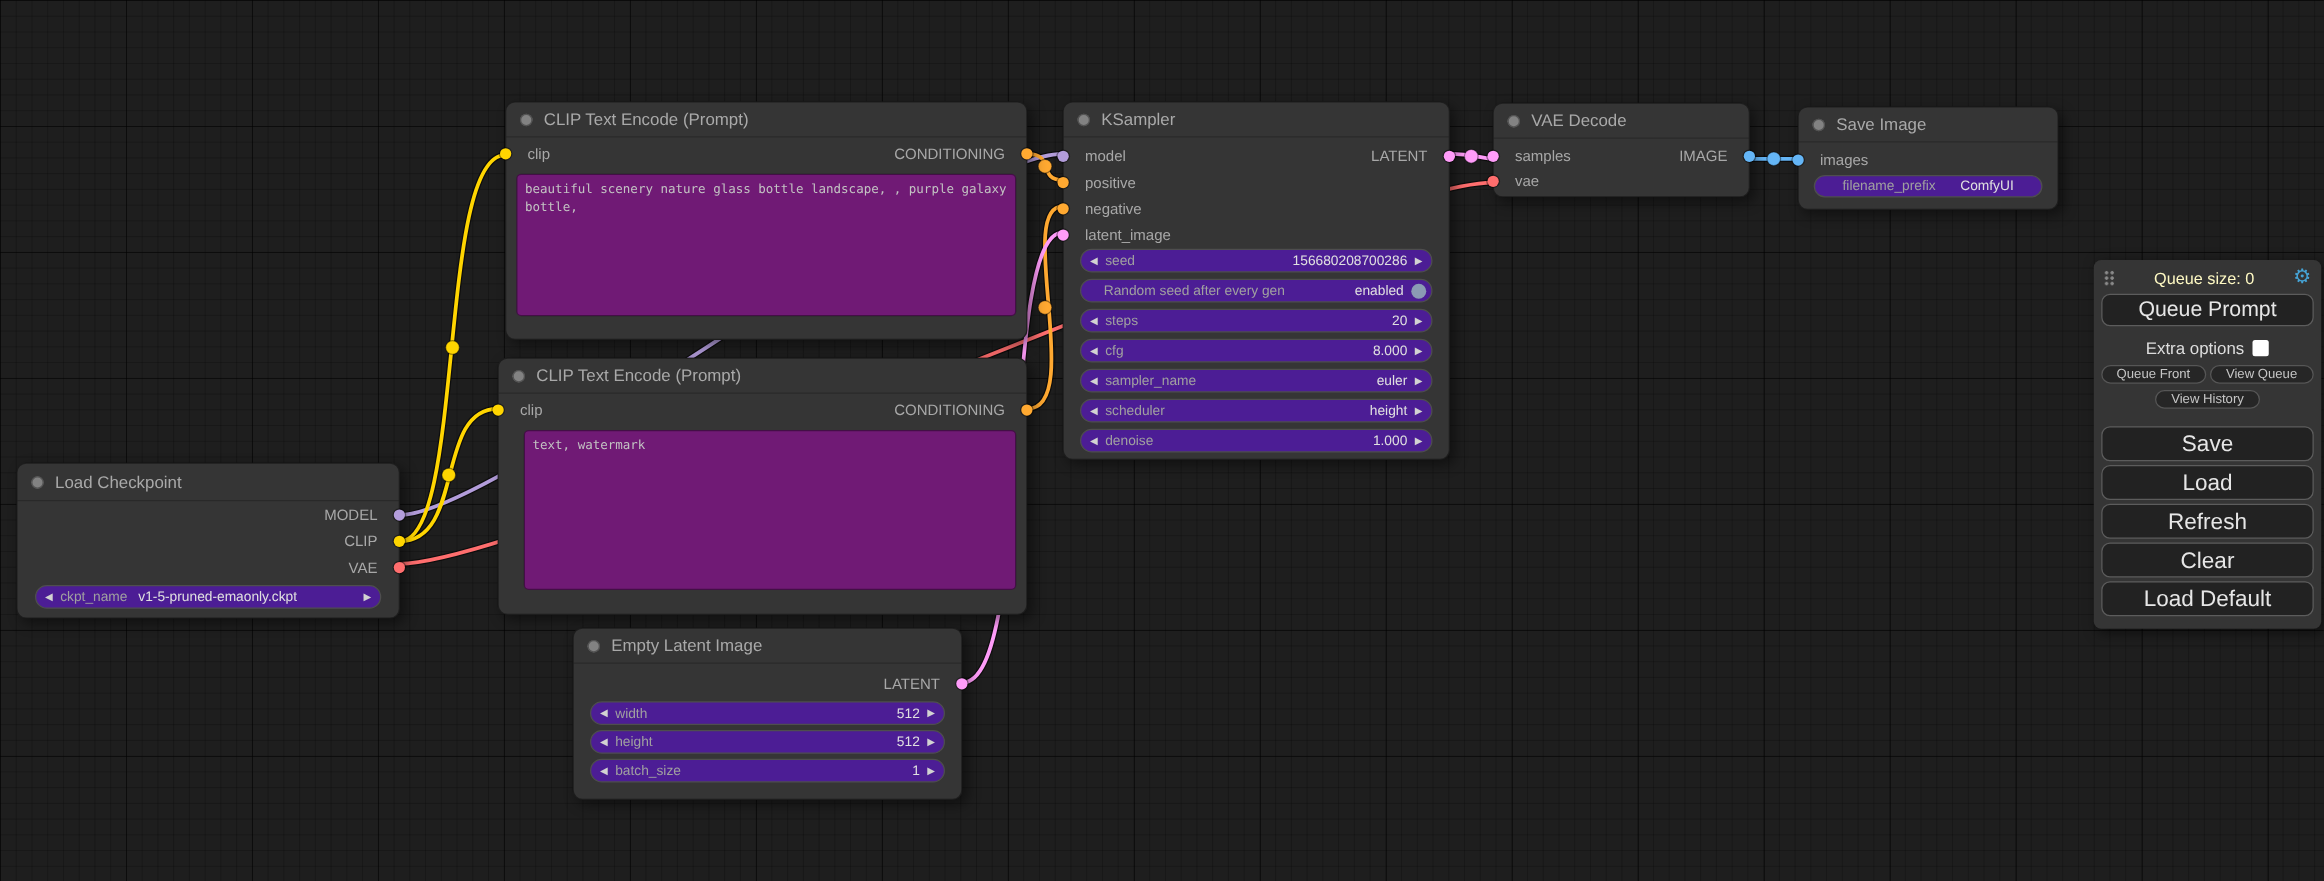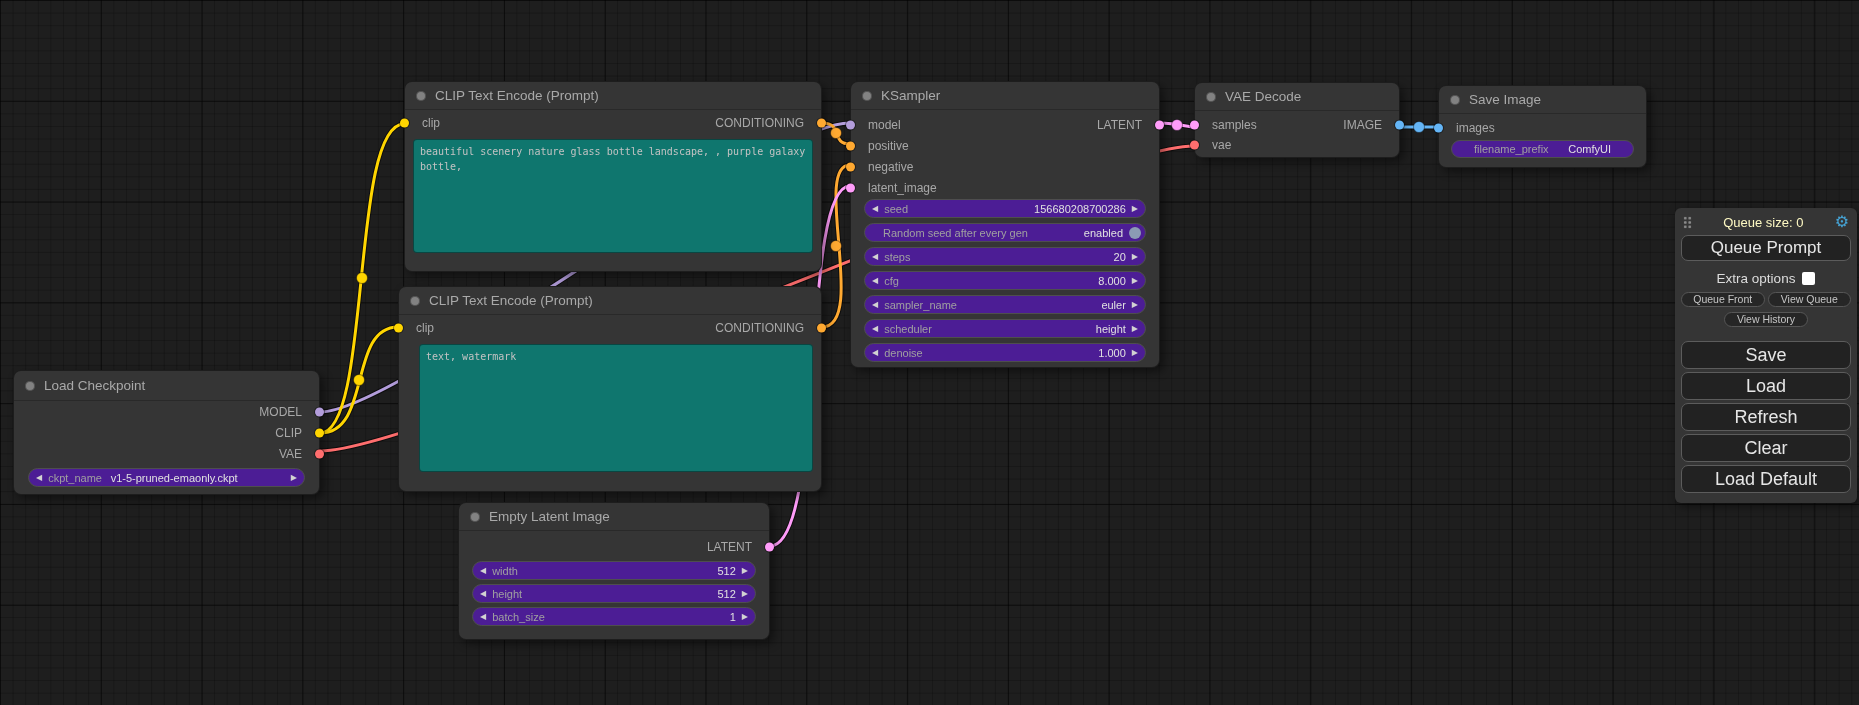--- a/index.html
+++ b/index.html
@@ -38,21 +38,21 @@
   .prow .right{ margin-left:auto; }
   .pdot{ position:absolute; top:50%; width:9px; height:9px; border-radius:50%;
          transform:translateY(-50%); box-shadow:0 0 0 1px rgba(0,0,0,.4); }
   .pdot.in{ left:-5px; } .pdot.out{ right:-5px; }
   .lbl-in{ padding-left:5px; } .lbl-out{ padding-right:5px; }
 
   .c-model{background:#B39DDB;} .c-clip{background:#FFD500;} .c-vae{background:#FF6E6E;}
   .c-cond{background:#FFA931;} .c-latent{background:#FF9CF9;} .c-image{background:#64B5F6;}
 
   .promptbox{
-    margin:6px 8px 0; background:#0f766e; border-radius:4px;
+    margin:6px 8px 0; background:#701a75; border-radius:4px;
     border:1px solid rgba(0,0,0,.4);
     font-family:"DejaVu Sans Mono", monospace; font-size:10px; line-height:15px;
     color:#c3c3c3; padding:4px 6px; overflow:hidden; white-space:pre-wrap;
   }
 
   .widgets{ display:flex; flex-direction:column; gap:5px; padding:0 13px; }
   .widget{
     height:19px; display:flex; align-items:center;
     background:#4c1d95; border:1px solid #4e4e4e; border-radius:10px;
     font-size:11px; color:#a0a0a0; padding:0 7px; gap:6px;

